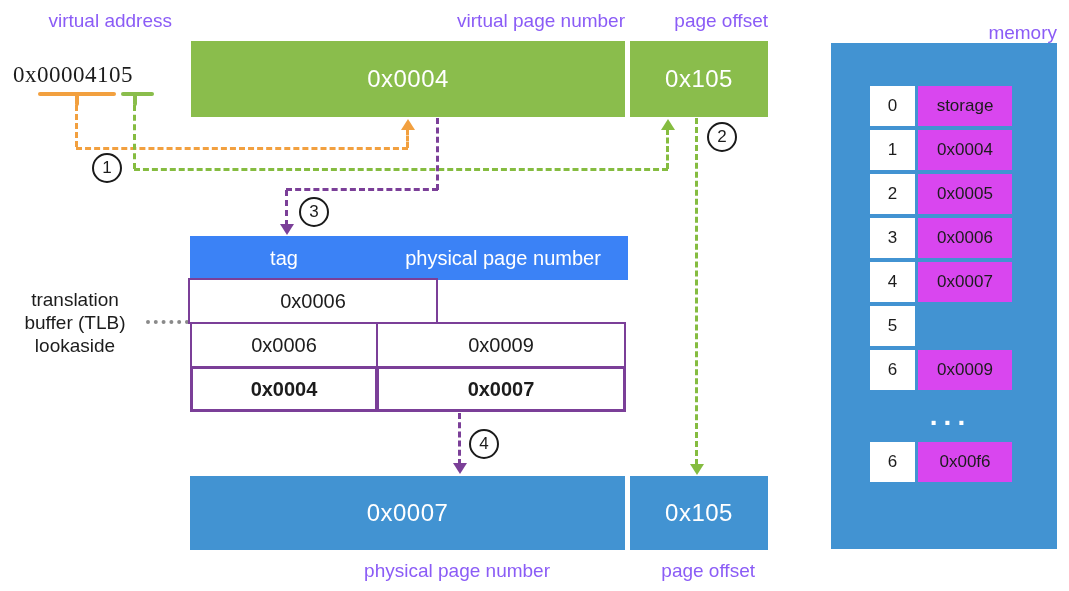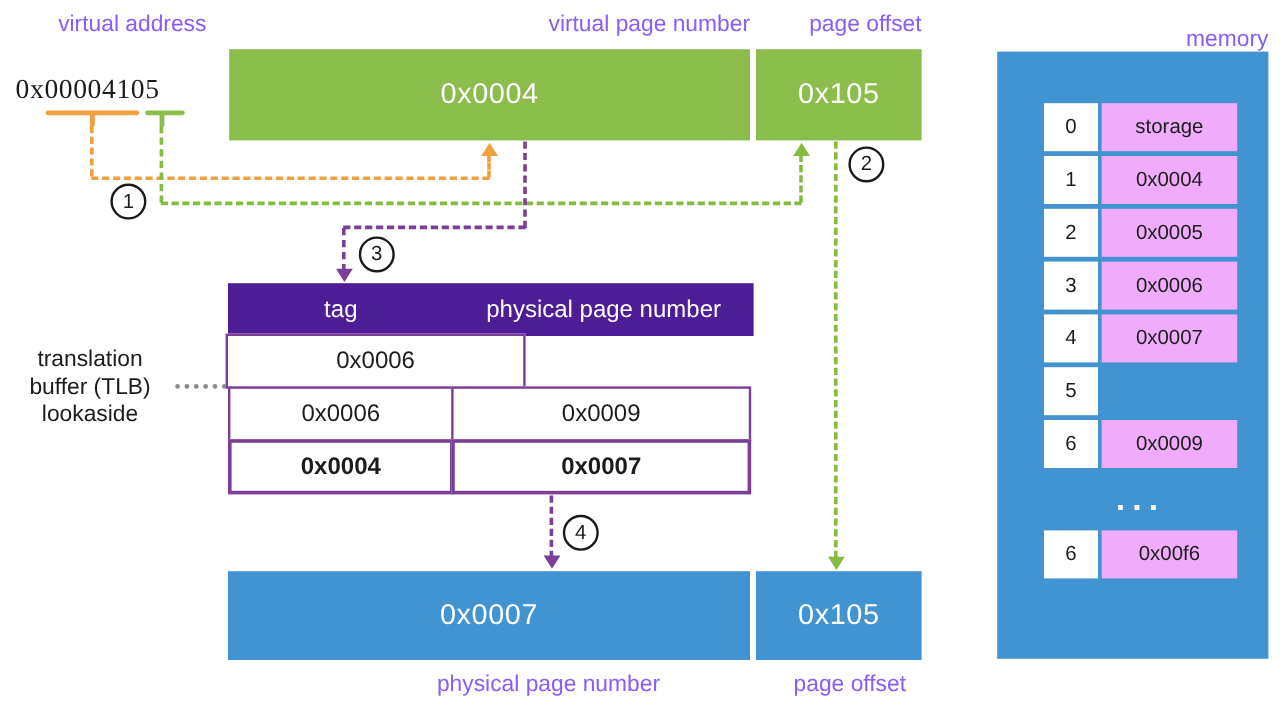--- a/index.html
+++ b/index.html
@@ -30,37 +30,37 @@
   .arr-up-orange{border-left:7px solid transparent;border-right:7px solid transparent;border-bottom:11px solid #F2A03F;}
   .arr-up-green{border-left:7px solid transparent;border-right:7px solid transparent;border-bottom:11px solid #85BC40;}
   .arr-dn-green{border-left:7px solid transparent;border-right:7px solid transparent;border-top:11px solid #85BC40;}
   .arr-dn-purple{border-left:7px solid transparent;border-right:7px solid transparent;border-top:11px solid #7B3F98;}
   
   .step{width:30px;height:30px;border:2px solid #1a1a1a;border-radius:50%;background:#ffffff;
         box-sizing:border-box;display:flex;align-items:center;justify-content:center;
         font-size:17px;z-index:5;}
   
   .tlb{left:190px;top:236px;width:438px;}
-  .tlb-header{display:flex;height:44px;background:#4c1d95;color:#ffffff;font-size:20px;}
+  .tlb-header{display:flex;height:44px;background:#3b82f6;color:#ffffff;font-size:20px;}
   .tlb-hcell{display:flex;align-items:center;justify-content:center;box-sizing:border-box;}
   .tlb-row{display:flex;margin-top:-2px;}
   .tlb-cell{box-sizing:border-box;width:188px;height:46px;background:#ffffff;
             border:2px solid #7B3F98;display:flex;align-items:center;justify-content:center;
             font-size:20px;}
   .tlb-cell.c2{width:250px;margin-left:-2px;}
   .tlb-row.bold .tlb-cell{font-weight:bold;border-width:3px;}
   .tlb-label{font-size:19px;line-height:23px;text-align:center;}
   .dotted{height:0;border-top:4px dotted #8a8a8a;}
   
   .membox{left:831px;top:43px;width:226px;height:506px;background:#4293D2;}
   .memrows{position:absolute;left:39px;top:43px;}
   .mem-row{display:flex;margin-bottom:4px;}
   .mem-idx{box-sizing:border-box;width:45px;height:40px;background:#ffffff;display:flex;
            align-items:center;justify-content:center;font-size:17px;}
-  .mem-val{box-sizing:border-box;width:113px;height:40px;background:#f0abfc;margin-left:3px;
+  .mem-val{box-sizing:border-box;width:94px;height:40px;background:#d946ef;margin-left:3px;
            display:flex;align-items:center;justify-content:center;font-size:17px;}
   .mem-dots{width:161px;height:44px;display:flex;align-items:center;justify-content:center;
             color:#ffffff;font-size:28px;font-weight:bold;letter-spacing:6px;margin-bottom:4px;}
 </style>
 </head>
 <body>
 
 <div id="diagram">
 
   <div class="abs lbl" style="left:0;top:10px;width:172px;">virtual address</div>

